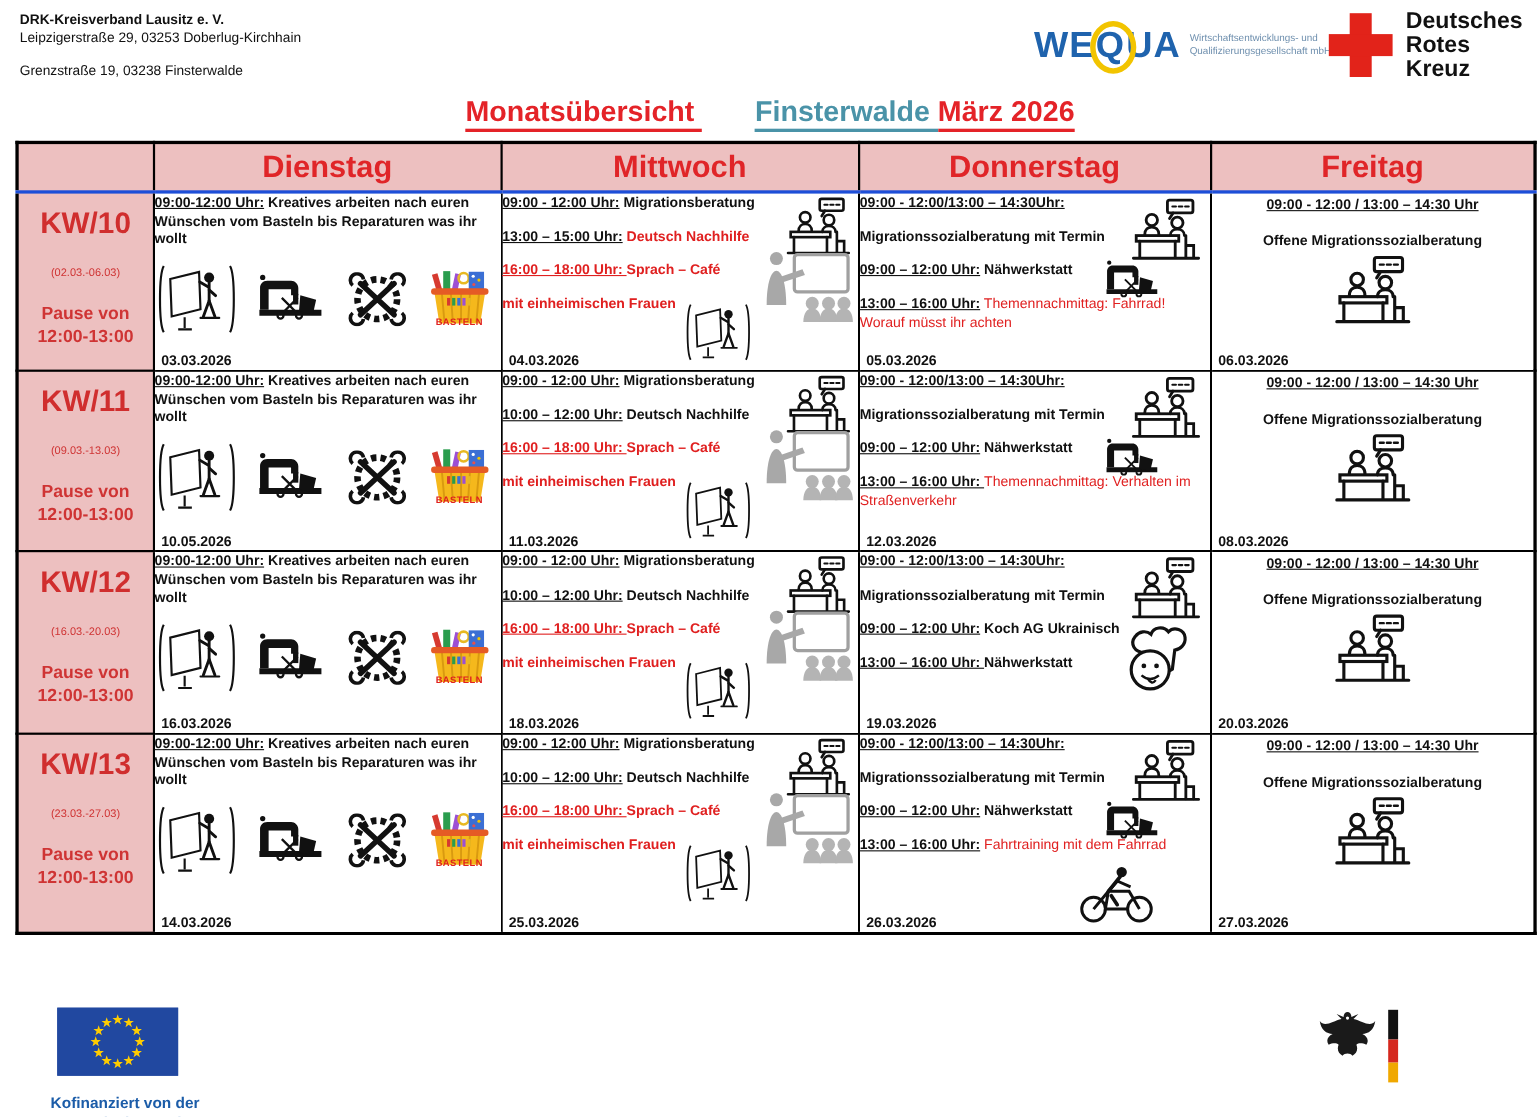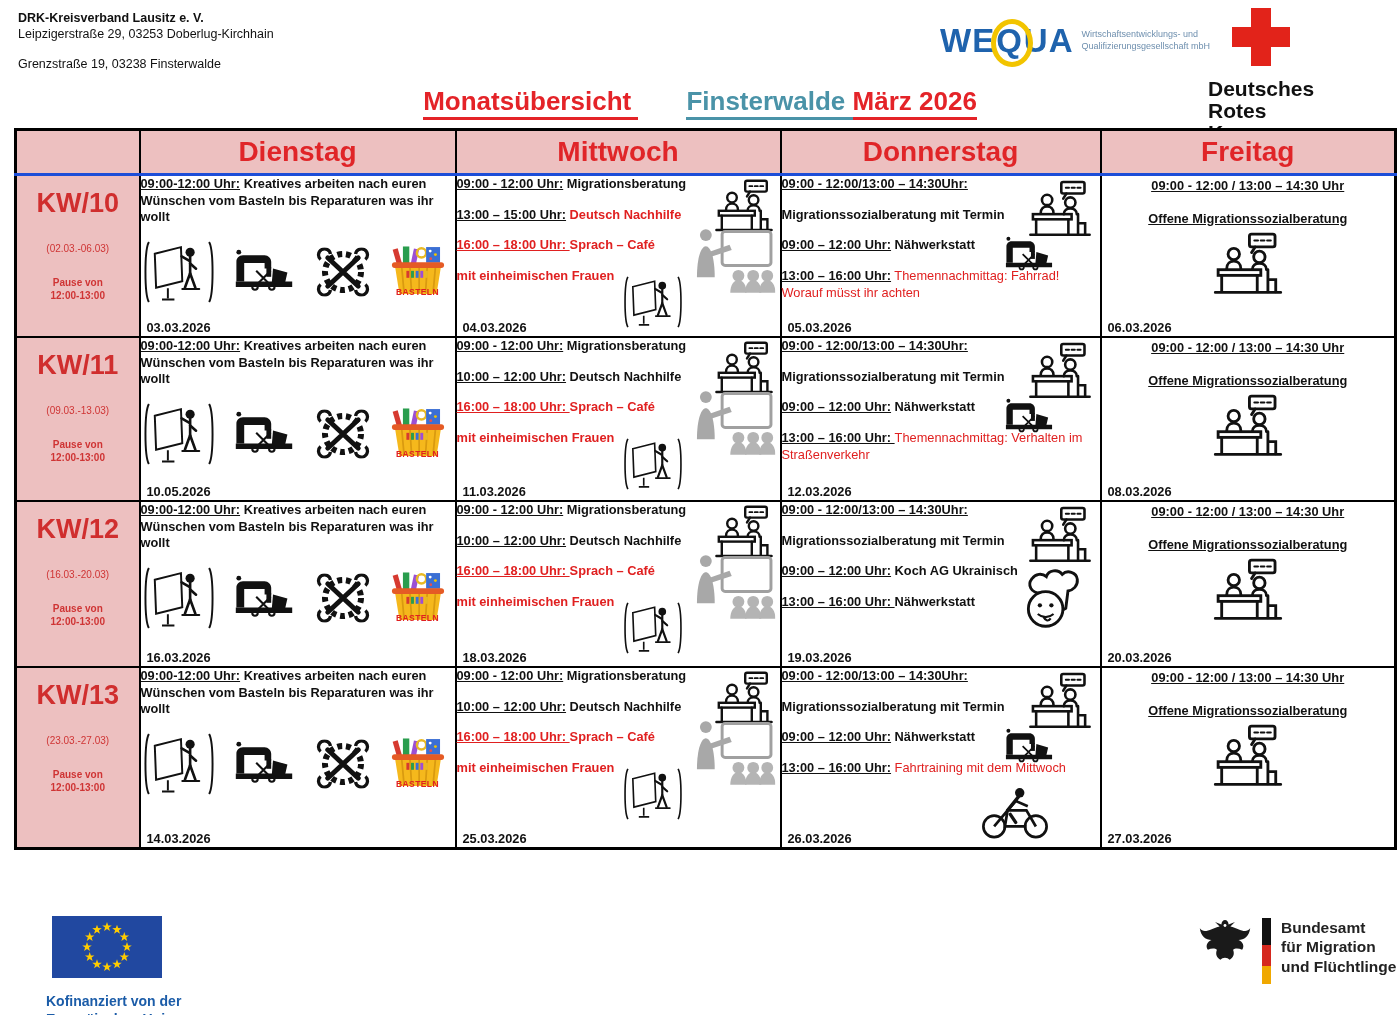--- a/index.html
+++ b/index.html
@@ -12,21 +12,21 @@
   .letterhead .org{font-weight:bold;}
   .letterhead .addr2{margin-top:13px;}
   
   .wequa{position:absolute;top:22px;left:940px;display:flex;align-items:center;gap:8px;}
   .wequa-word{font-size:33px;font-weight:bold;color:#1f63ad;letter-spacing:1px;display:flex;align-items:center;}
   .wequa-q{position:relative;z-index:1;padding:0 1px;}
   .wequa-q::before{content:"";position:absolute;left:-4px;top:-3px;width:32px;height:38px;
     border:5px solid #f2c400;border-radius:50%;z-index:-1;}
   .wequa-tag{font-size:9px;color:#6e8fae;line-height:1.3;}
   
-  .drk{position:absolute;top:8px;left:1208px;display:flex;align-items:center;gap:12px;flex-direction:column;}
+  .drk{position:absolute;top:8px;left:1208px;display:flex;align-items:center;gap:12px;}
   .drk-cross{width:58px;height:58px;position:relative;}
   .drk-cross i{position:absolute;background:#e2231a;display:block;}
   .drk-cross .v{left:19px;top:0;width:20px;height:58px;}
   .drk-cross .h{left:0;top:19px;width:58px;height:20px;}
   .drk-text{font-size:21px;font-weight:bold;line-height:1.05;color:#111;}
   
   .title{position:absolute;top:86px;left:0;width:100%;text-align:center;font-size:26px;font-weight:bold;}
   .title span{border-bottom:3px solid currentColor;padding-bottom:1px;}
   .t-red{color:#e42328;}
   .t-teal{color:#4a93a8;margin-left:48px;}
@@ -36,27 +36,27 @@
   .cal th,.cal td{border:2px solid #000;padding:0;vertical-align:top;}
   .cal thead th{background:#edc0c0;color:#e02528;font-size:28px;font-weight:bold;height:42px;
     border-bottom:3px solid #1d4ed8;text-align:center;vertical-align:middle;}
   .cal tbody tr:nth-child(1) td{height:160px;}
   .cal tbody tr:nth-child(2) td{height:162px;}
   .cal tbody tr:nth-child(3) td{height:164px;}
   .cal tbody tr:nth-child(4) td{height:179px;}
   .kw-cell{background:#edc0c0;color:#cf3434;text-align:center;}
   .kw-label{font-size:27px;font-weight:bold;color:#d02e2e;margin-top:12px;}
   .kw-range{font-size:10px;margin-top:24px;}
-  .kw-pause{font-size:10px;font-weight:bold;margin-top:22px;line-height:1.3;}
+  .kw-pause{font-size:16px;font-weight:bold;margin-top:22px;line-height:1.3;}
   .cell{position:relative;padding:4px 6px;font-size:12.8px;background:#fff;}
   .cell-text{position:relative;z-index:1;}
   .line{line-height:1.3;}
   .col-mi .line,.col-do .line{margin-bottom:14px;}
   .col-fr .line{margin-bottom:16px;margin-top:2px;}
-  .col-fr{text-align:center;text-decoration:underline;}
+  .col-fr{text-align:center;}
   .s-tb{font-weight:bold;text-decoration:underline;}
   .s-tr{font-weight:bold;text-decoration:underline;color:#e02020;}
   .s-bb{font-weight:bold;}
   .s-br{font-weight:bold;color:#e02020;}
   .s-nr{color:#e02020;}
   .date{position:absolute;left:6px;bottom:1px;font-weight:bold;font-size:12.8px;z-index:2;}
   
   .icon svg{display:block;}
   .col-di .icons{display:flex;align-items:center;gap:16px;margin-top:8px;margin-left:2px;}
   .col-di .ic-easel svg{width:72px;height:76px;}
@@ -615,21 +615,21 @@
               </svg>
             </span>
           </div>
           <div class="date">25.03.2026</div>
         </td>
         <td class="cell col-do">
           <div class="cell-text">
             <div class="line"><span class="s-tb">09:00 - 12:00/13:00 – 14:30Uhr:</span></div>
             <div class="line"><span class="s-bb">Migrationssozialberatung mit Termin</span></div>
             <div class="line"><span class="s-tb">09:00 – 12:00 Uhr:</span><span class="s-bb"> Nähwerkstatt</span></div>
-            <div class="line"><span class="s-tb">13:00 – 16:00 Uhr:</span><span class="s-nr"> Fahrtraining mit dem Mittwoch</span></div>
+            <div class="line"><span class="s-tb">13:00 – 16:00 Uhr:</span><span class="s-nr"> Fahrtraining mit dem Fahrrad</span></div>
           </div>
           <div class="icons">
             <span class="icon ic-consult">
               <svg viewBox="0 0 100 90">
                 <use href="#i-consult"></use>
               </svg>
             </span>
             <span class="icon ic-sewing">
               <svg viewBox="0 0 110 80">
                 <use href="#i-sewing"></use>
@@ -687,18 +687,13 @@
   <span class="bamf-eagle">
     <svg viewBox="0 0 60 50">
         <use href="#i-eagle"></use>
       </svg>
   </span>
   <span class="bamf-bar">
       <i class="b1"></i>
       <i class="b2"></i>
       <i class="b3"></i>
     </span>
-  <span class="bamf-text">
-    <span>Bundesamt</span><br>
-    <span>für Migration</span><br>
-    <span>und Flüchtlinge</span>
-  </span>
 </div>
 
 </body></html>

